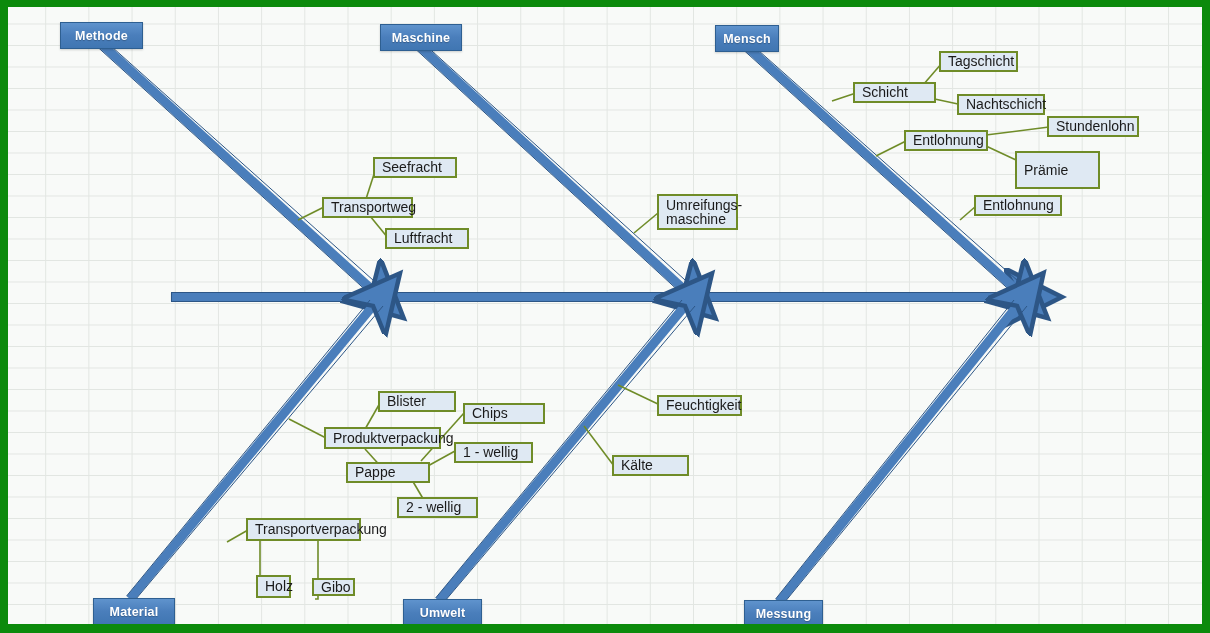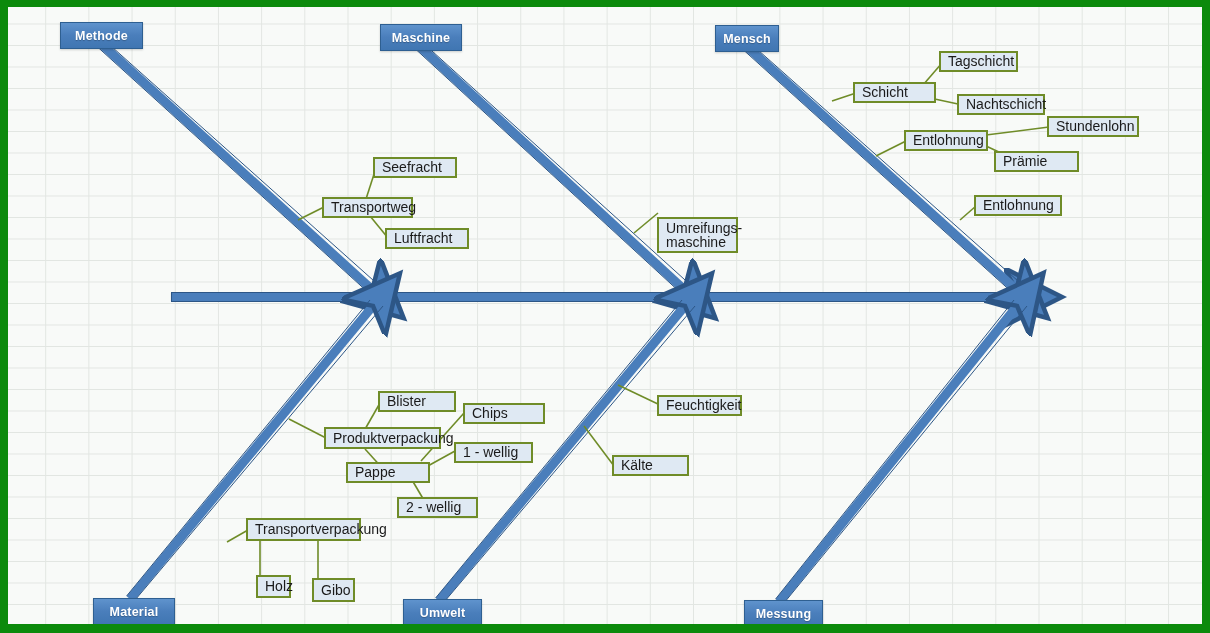--- a/index.html
+++ b/index.html
@@ -186,52 +186,52 @@
   <div class="cat-label" style="left:395px;top:592px;width:79px;height:28px;">Umwelt</div>
 
   <div class="cat-label" style="left:736px;top:593px;width:79px;height:27px;">Messung</div>
 
   <div class="cause" style="left:314px;top:190px;width:91px;height:21px;">Transportweg</div>
 
   <div class="cause" style="left:365px;top:150px;width:84px;height:21px;">Seefracht</div>
 
   <div class="cause" style="left:377px;top:221px;width:84px;height:21px;">Luftfracht</div>
 
-  <div class="cause two-line" style="left: 649px; top: 187px; width: 81px; height: 36px; white-space: pre-line; margin-top: 23px;">Umreifungs-
+  <div class="cause two-line" style="left: 649px; top: 187px; width: 81px; height: 36px; white-space: pre-line;">Umreifungs-
 maschine</div>
 
   <div class="cause" style="left:845px;top:75px;width:83px;height:21px;">Schicht</div>
 
   <div class="cause" style="left:931px;top:44px;width:79px;height:21px;">Tagschicht</div>
 
   <div class="cause" style="left:949px;top:87px;width:88px;height:21px;">Nachtschicht</div>
 
   <div class="cause" style="left:896px;top:123px;width:84px;height:21px;">Entlohnung</div>
 
   <div class="cause" style="left:1039px;top:109px;width:92px;height:21px;">Stundenlohn</div>
 
-  <div class="cause" style="left:986px;top:144px;width:85px;height:21px;">Prämie</div>
+  <div class="cause" style="left:1007px;top:144px;width:85px;height:38px;">Prämie</div>
 
   <div class="cause" style="left:966px;top:188px;width:88px;height:21px;">Entlohnung</div>
 
   <div class="cause" style="left:316px;top:420px;width:117px;height:22px;">Produktverpackung</div>
 
   <div class="cause" style="left:370px;top:384px;width:78px;height:21px;">Blister</div>
 
   <div class="cause" style="left:455px;top:396px;width:82px;height:21px;">Chips</div>
 
   <div class="cause" style="left:338px;top:455px;width:84px;height:21px;">Pappe</div>
 
   <div class="cause" style="left:446px;top:435px;width:79px;height:21px;">1 - wellig</div>
 
   <div class="cause" style="left:389px;top:490px;width:81px;height:21px;">2 - wellig</div>
 
   <div class="cause" style="left:238px;top:511px;width:115px;height:23px;">Transportverpackung</div>
 
   <div class="cause" style="left:248px;top:568px;width:35px;height:23px;">Holz</div>
 
-  <div class="cause" style="left:304px;top:571px;width:43px;height:24px;">Gibo</div>
+  <div class="cause" style="left:304px;top:571px;width:43px;height:18px;">Gibo</div>
 
   <div class="cause" style="left:649px;top:388px;width:85px;height:21px;">Feuchtigkeit</div>
 
   <div class="cause" style="left:604px;top:448px;width:77px;height:21px;">Kälte</div>
 
 </div>
 
 </body></html>

